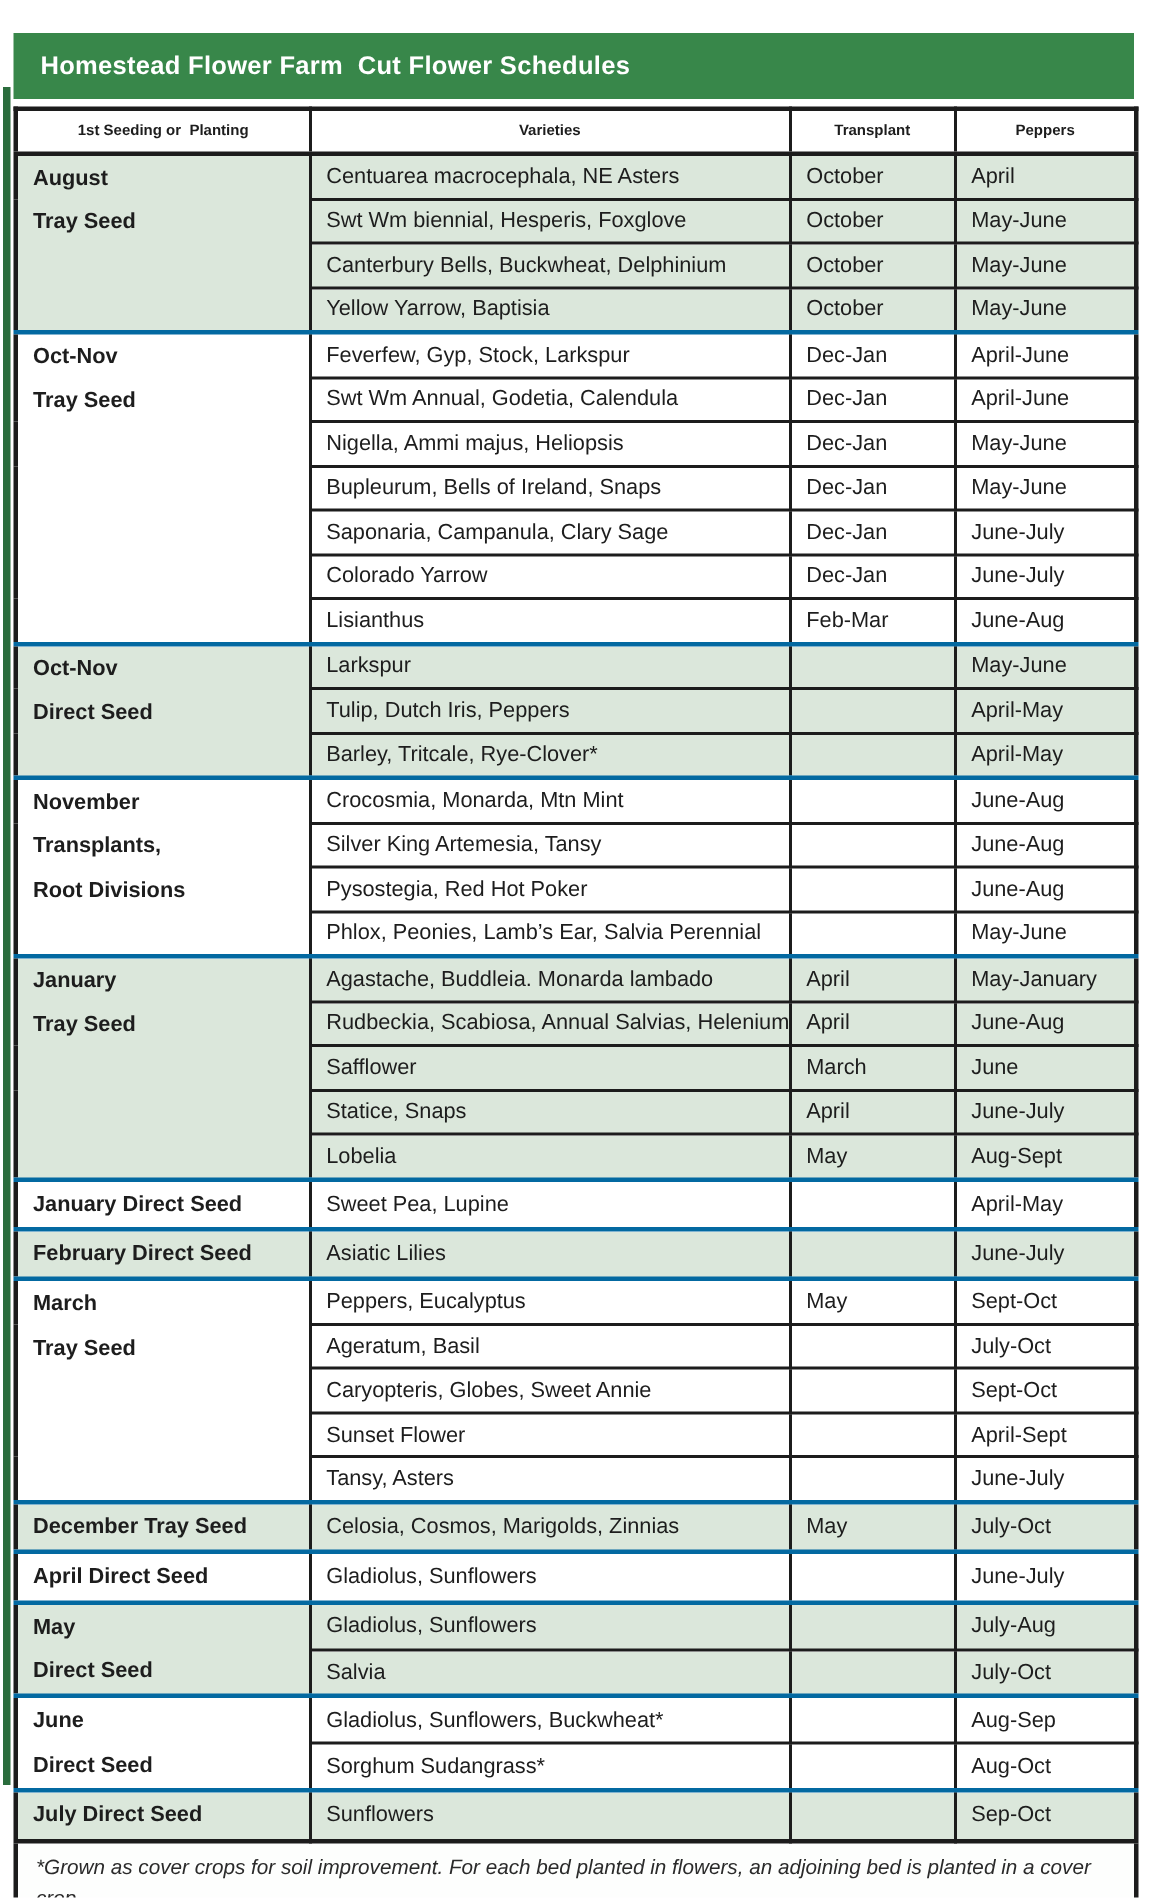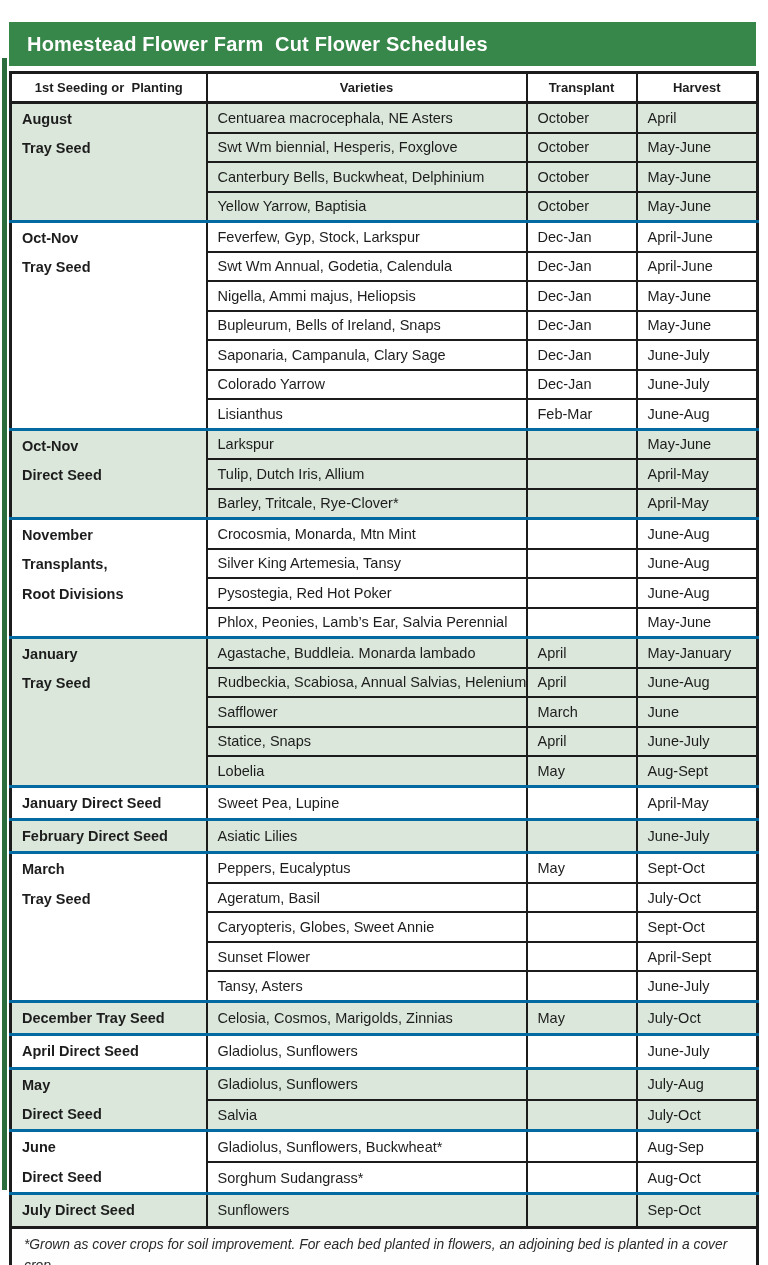--- a/index.html
+++ b/index.html
@@ -30,42 +30,42 @@
     width: 747px;
   }
   .banner {
     box-sizing: border-box;
     width: 747px;
     height: 44px;
     line-height: 44px;
     background: #38874a;
     color: #ffffff;
     font-weight: bold;
-    font-size: 20px;
+    font-size: 17px;
     padding-left: 18px;
     letter-spacing: 0.2px;
     white-space: pre;
   }
   table.schedule {
     margin-top: 5px;
     border-collapse: collapse;
     table-layout: fixed;
     width: 747px;
     border: 3px solid #1c1c1c;
   }
   th, td {
     border: 2px solid #1c1c1c;
     font-size: 14.5px;
     padding: 0 10px;
     overflow: hidden;
   }
   thead th {
     height: 27px;
     font-weight: bold;
-    font-size: 13px;
+    font-size: 10px;
     background: #ffffff;
     white-space: pre;
     border-bottom-width: 3px;
   }
   tbody.group {
     border-top: 3px solid #0369a1;
     padding-left: 26px;
   }
   tbody.group td {
     height: 27.5px;
@@ -112,21 +112,21 @@
       <col style="width:196px">
       <col style="width:320px">
       <col style="width:110px">
       <col style="width:121px">
     </colgroup>
     <thead>
       <tr>
         <th>1st Seeding or  Planting</th>
         <th>Varieties</th>
         <th>Transplant</th>
-        <th>Harvest</th>
+        <th>Peppers</th>
       </tr>
     </thead>
 
     <tbody class="group shaded">
         <tr>
           <td class="label-cell" rowspan="4">
             <div>August</div>
             <div>Tray Seed</div>
           </td>
           <td>Centuarea macrocephala, NE Asters</td>
@@ -194,21 +194,21 @@
         <tr>
           <td class="label-cell" rowspan="3">
             <div>Oct-Nov</div>
             <div>Direct Seed</div>
           </td>
           <td>Larkspur</td>
           <td></td>
           <td>May-June</td>
         </tr>
         <tr>
-          <td>Tulip, Dutch Iris, Allium</td>
+          <td>Tulip, Dutch Iris, Peppers</td>
           <td></td>
           <td>April-May</td>
         </tr>
         <tr>
           <td>Barley, Tritcale, Rye-Clover*</td>
           <td></td>
           <td>April-May</td>
         </tr>
       </tbody>
       <tbody class="group">

